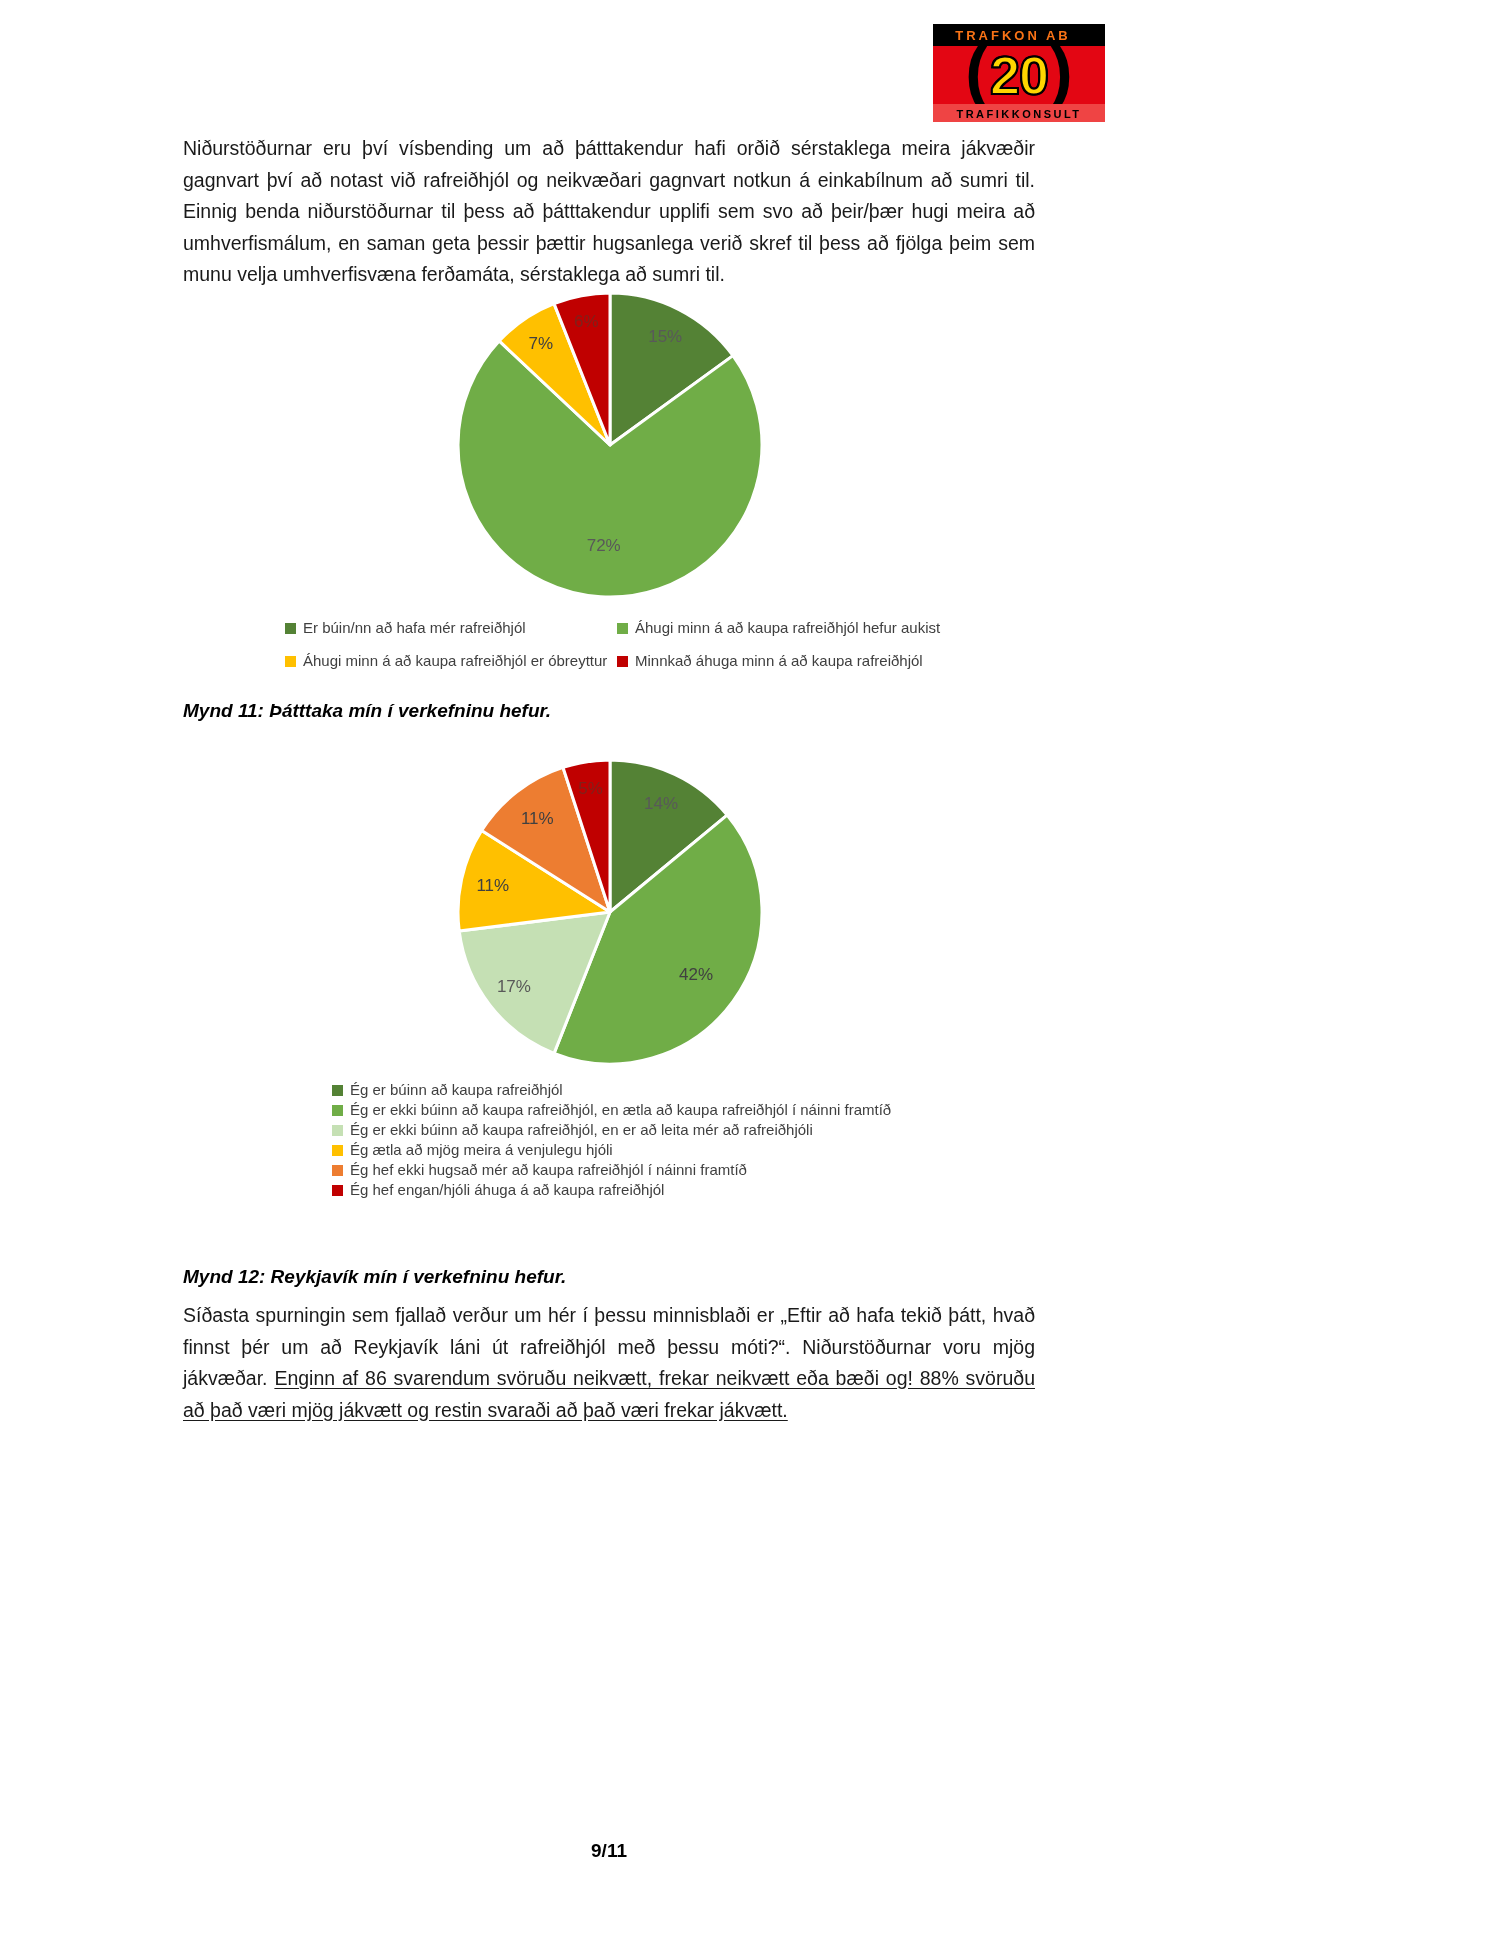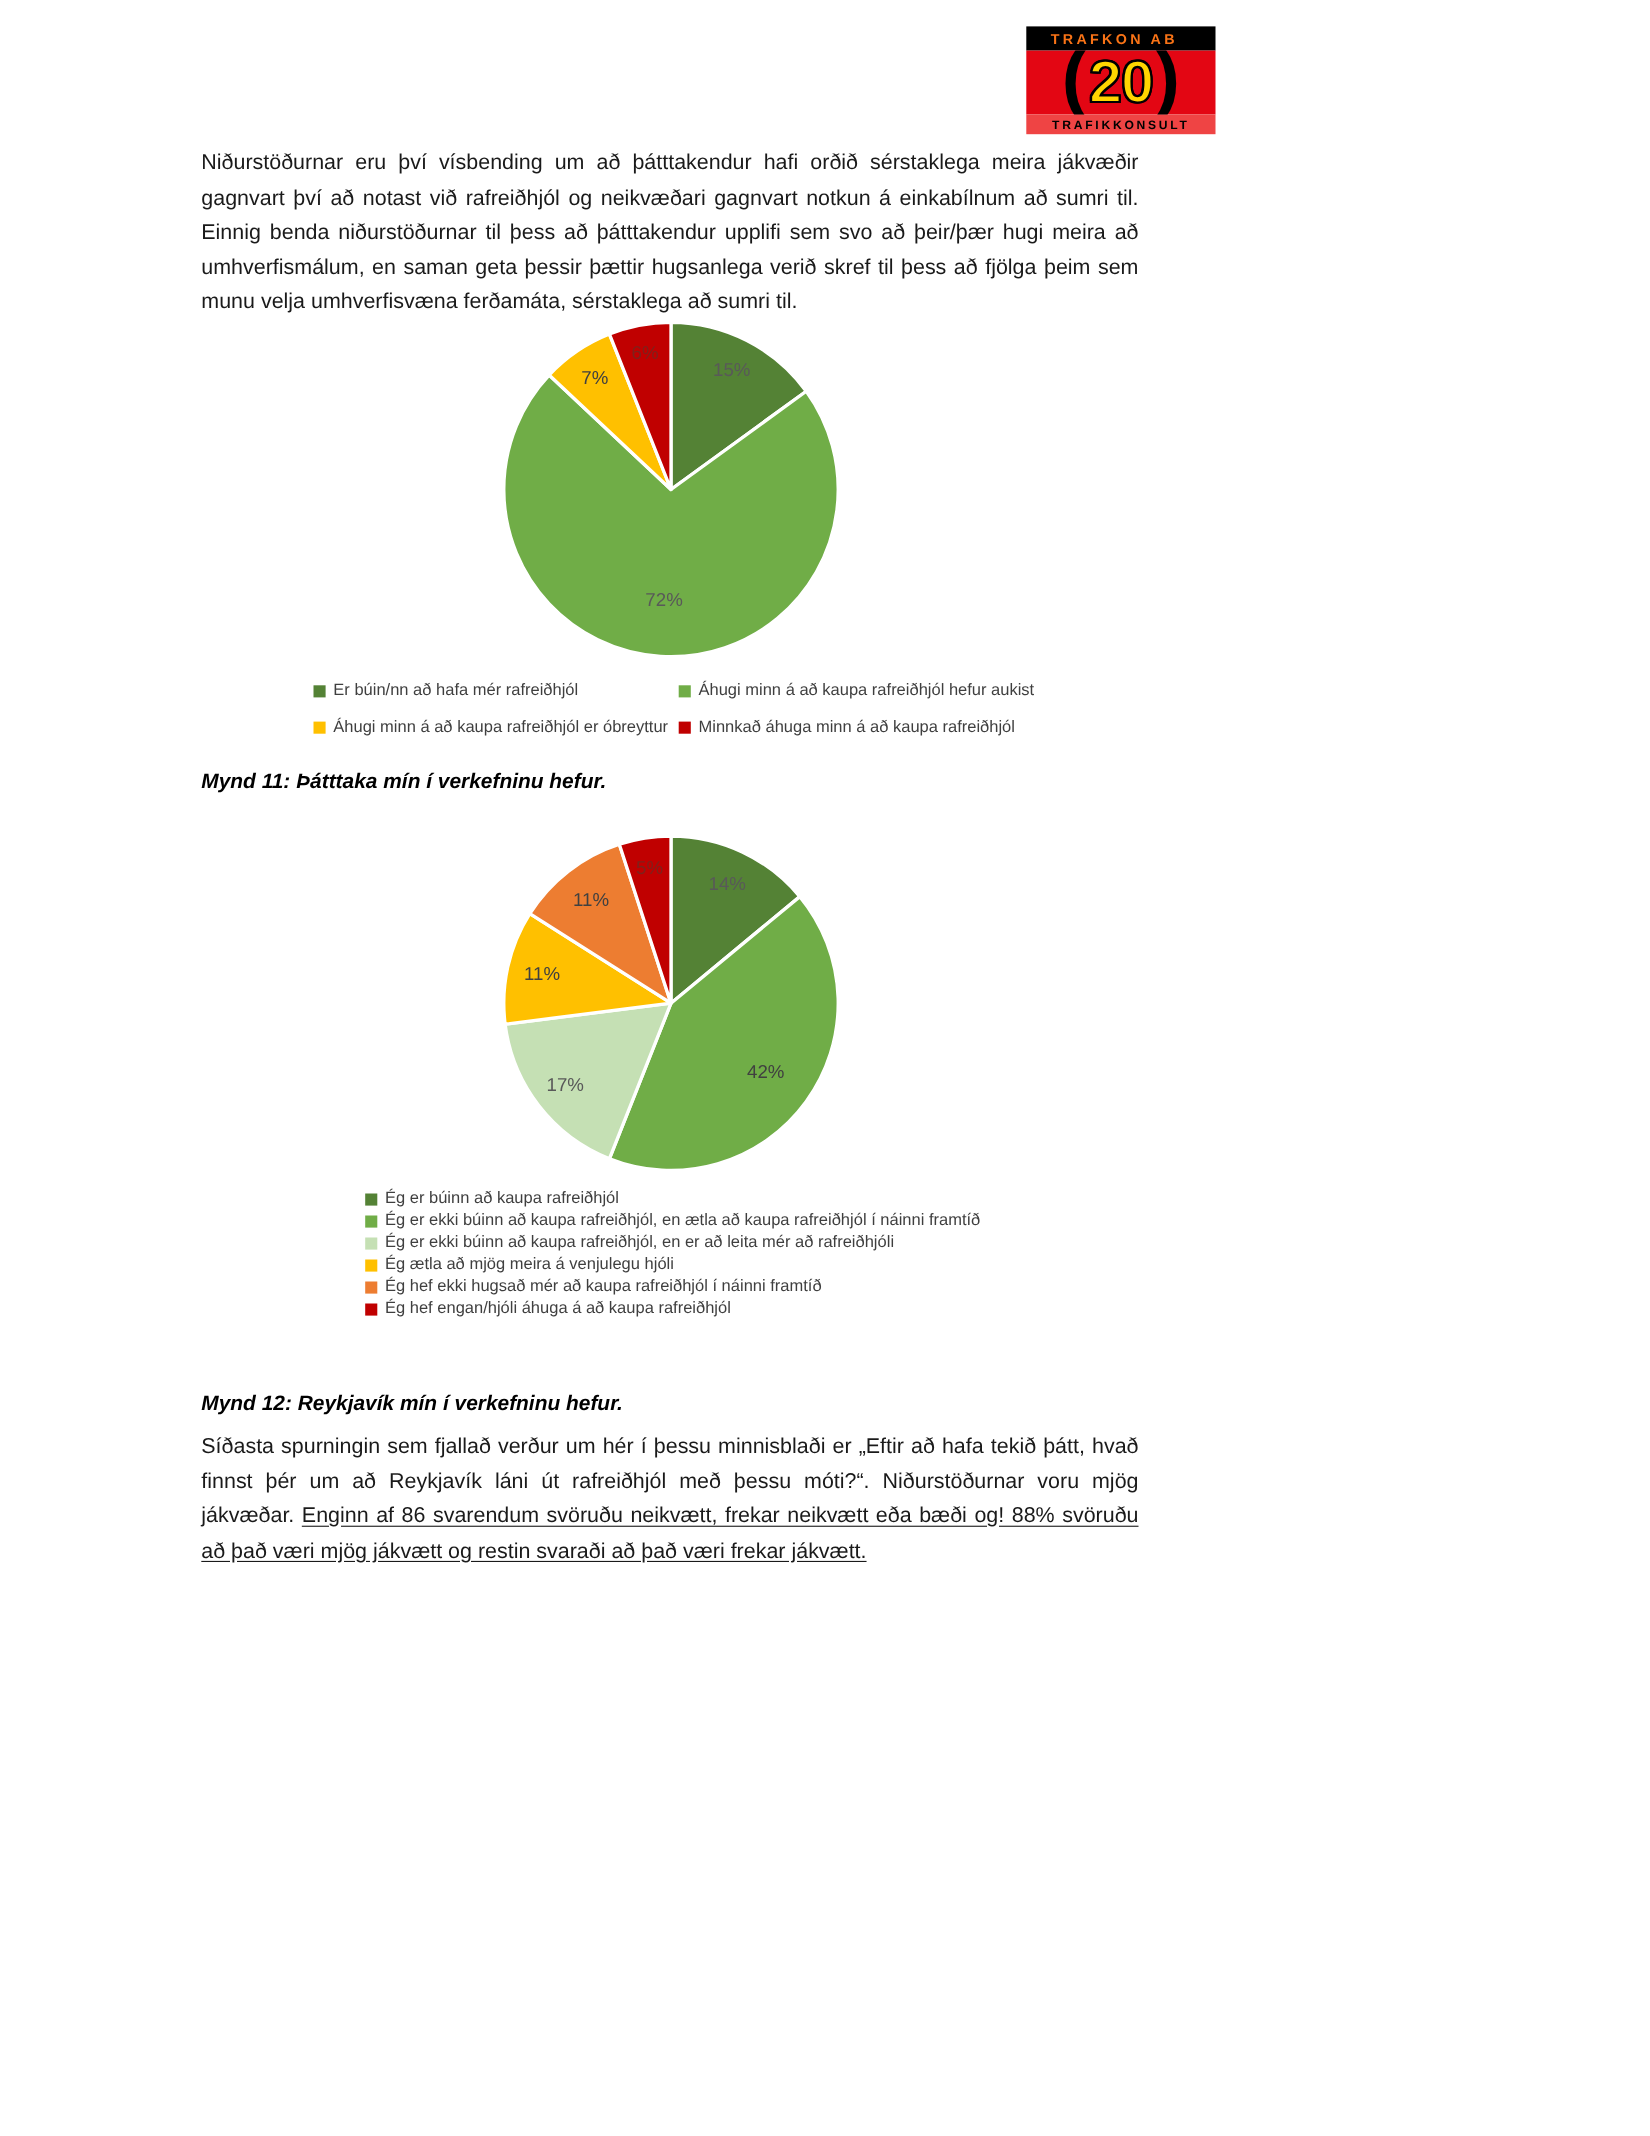--- a/index.html
+++ b/index.html
@@ -167,14 +167,15 @@
       </div>
       <div class="legend-item">
         <span class="swatch" style="background: rgb(192, 0, 0);"></span>
         <span>Ég hef engan/hjóli áhuga á að kaupa rafreiðhjól</span>
       </div>
     </div>
   <p class="caption cap2">Mynd 12: Reykjavík mín í verkefninu hefur.</p>
 
   <p class="body-text para2"><span>Síðasta spurningin sem fjallað verður um hér í þessu minnisblaði er „Eftir að hafa tekið þátt, hvað finnst þér um að Reykjavík láni út rafreiðhjól með þessu móti?“. Niðurstöðurnar voru mjög jákvæðar. </span><span class="underlined">Enginn af 86 svarendum svöruðu neikvætt, frekar neikvætt eða bæði og! 88% svöruðu að það væri mjög jákvætt og restin svaraði að það væri frekar jákvætt.</span></p>
 
+  <p class="footer">9/11</p>
 
 </div>
 
 </body></html>

